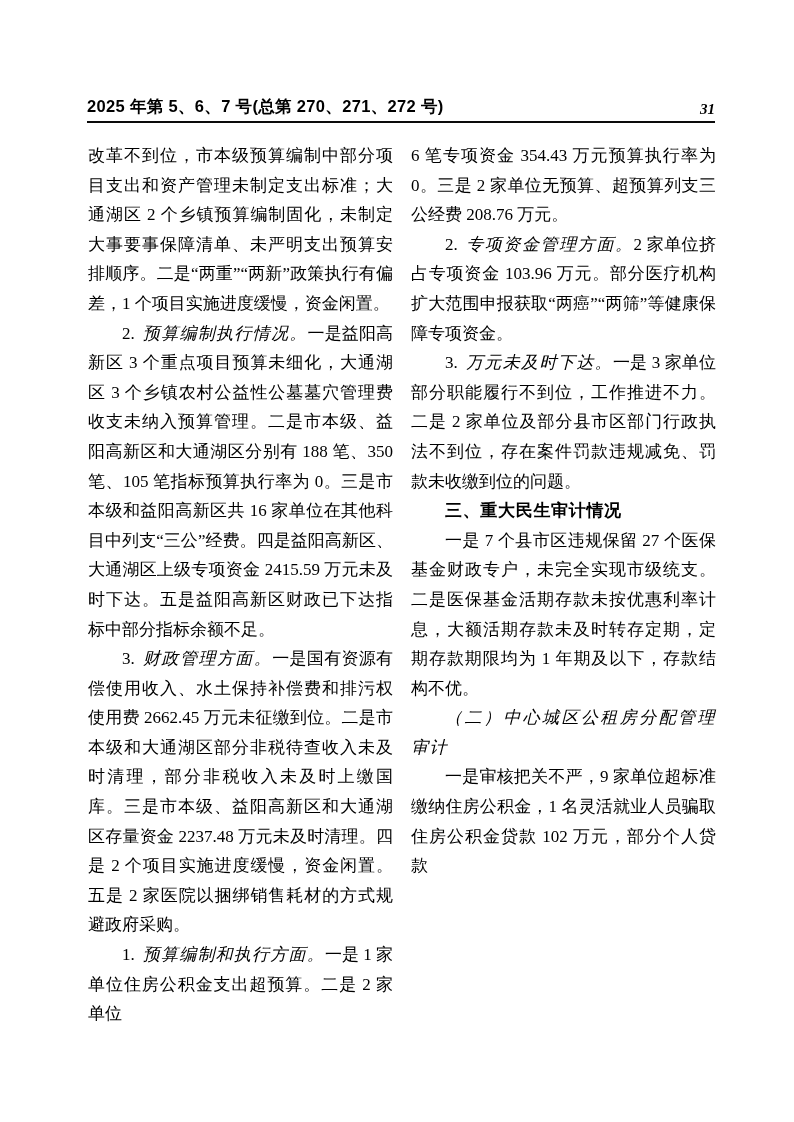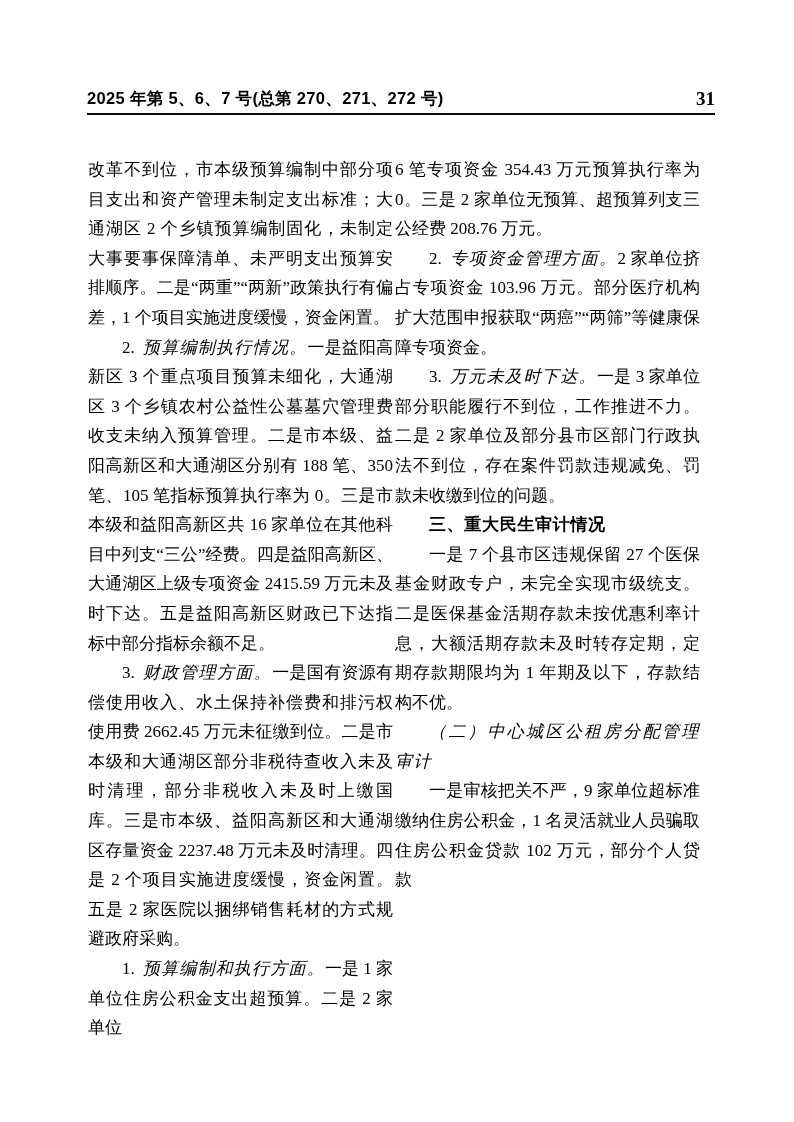--- a/index.html
+++ b/index.html
@@ -9,46 +9,47 @@
     height: 1122px;
     margin: 0 auto;
     background: #ffffff;
     color: #000000;
     font-family: "Liberation Serif", "DejaVu Serif", serif;
     overflow: hidden;
   }
   .header {
     position: absolute;
     left: 87px;
-    top: 88px;
+    top: 96px;
     width: 628px;
     display: flex;
     justify-content: space-between;
     align-items: flex-end;
     border-bottom: 2.5px solid #0a0a0a;
     padding-bottom: 3px;
   }
   .header .issue {
     font-family: "Liberation Sans", "DejaVu Sans", sans-serif;
     font-weight: bold;
     font-size: 16.5px;
     letter-spacing: 0.02em;
   }
   .header .pageno {
     font-family: "Liberation Serif", serif;
     font-weight: bold;
-    font-size: 19px;
+    font-size: 15px;
+    font-style: italic;
   }
   .content {
     position: absolute;
     left: 88px;
-    top: 155px;
+    top: 141px;
     width: 628px;
     display: flex;
-    gap: 2px;
+    gap: 18px;
   }
   .column {
     width: 305px;
     font-size: 17px;
     line-height: 29.6px;
     text-align: justify;
     text-justify: inter-ideograph;
   }
   .column p { margin: 0; padding: 0; text-indent: 2em; }
   .column p.cont { text-indent: 0; }

